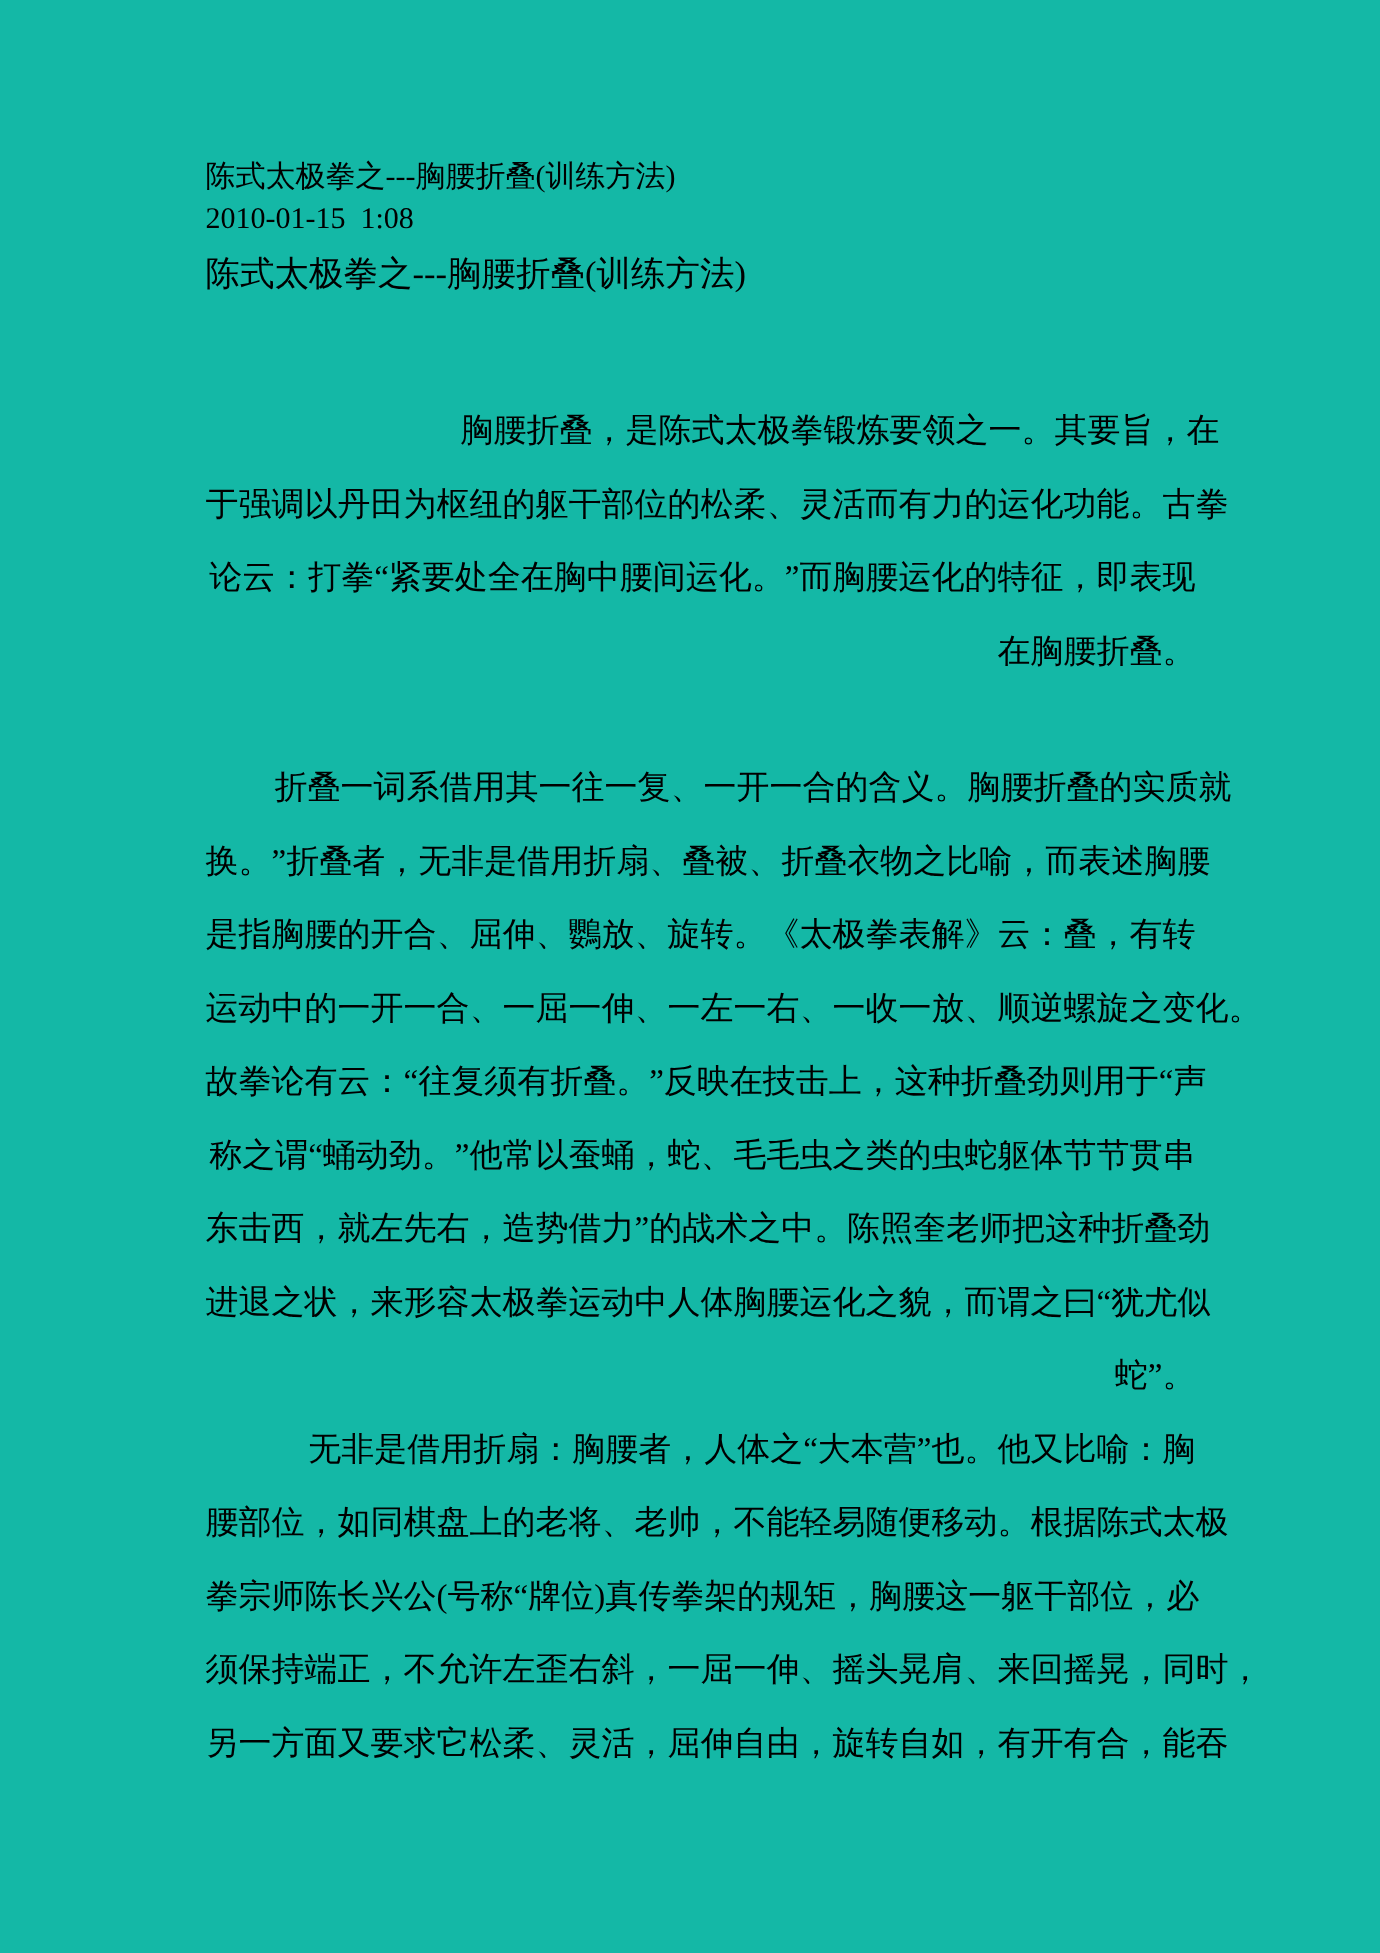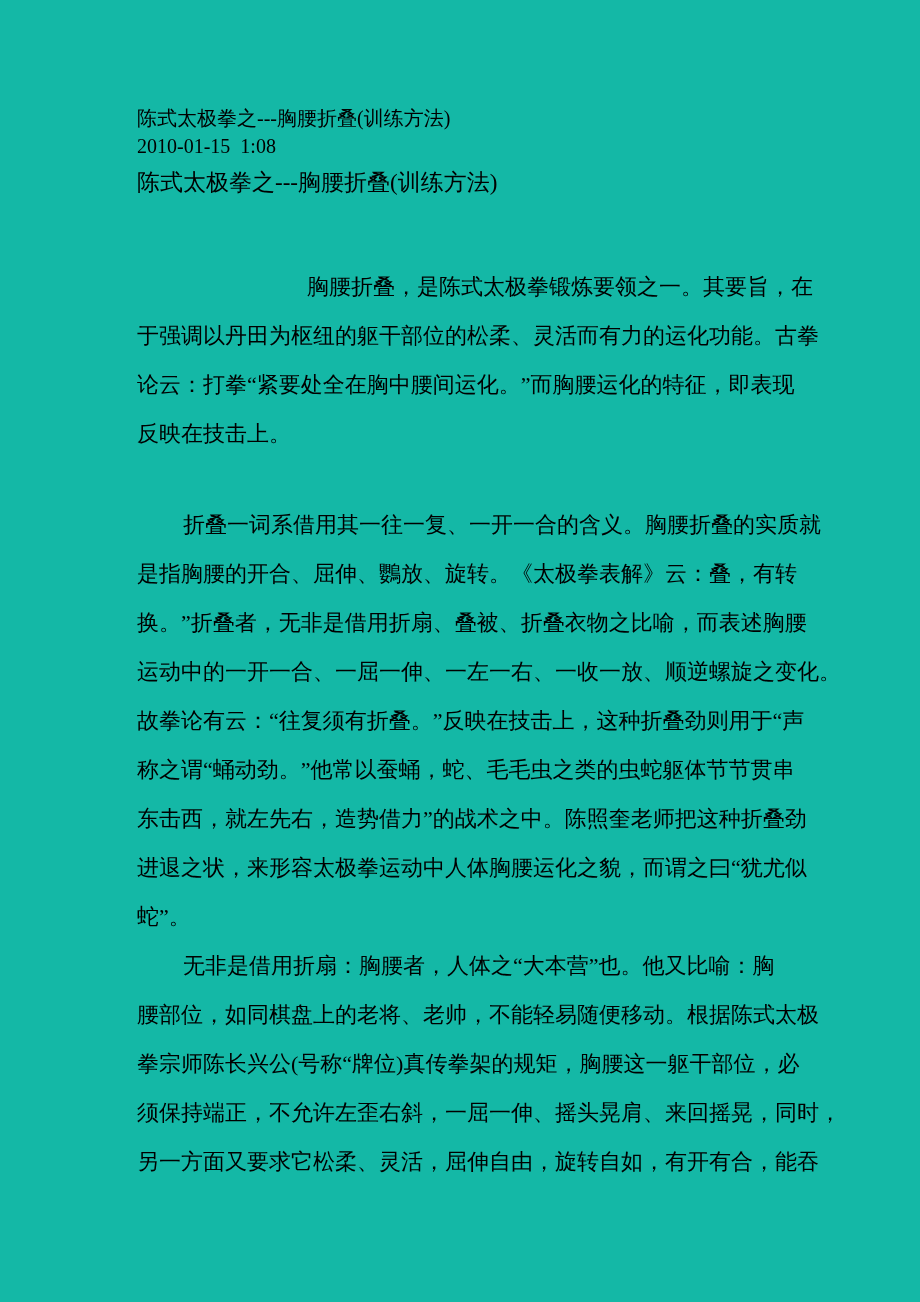--- a/index.html
+++ b/index.html
@@ -38,20 +38,21 @@
     margin-top: 6px;
     white-space: pre;
   }
   .body-text {
     margin-top: 62px;
     font-size: 22px;
     line-height: 49px;
   }
   .line {
     white-space: pre;
+    text-align: right;
   }
   .para-2 {
     margin-top: 42px;
   }
   .para-3 {
     margin-top: 0;
   }
   .indent-deep {
     padding-left: 170px;
   }
@@ -68,27 +69,27 @@
     <div class="doc-title">陈式太极拳之---胸腰折叠(训练方法)</div>
     <div class="doc-date">2010-01-15  1:08</div>
     <div class="doc-subtitle">陈式太极拳之---胸腰折叠(训练方法)</div>
 
     <div class="body-text">
 
       <div class="para para-1">
         <div class="line indent-deep">胸腰折叠，是陈式太极拳锻炼要领之一。其要旨，在</div>
         <div class="line">于强调以丹田为枢纽的躯干部位的松柔、灵活而有力的运化功能。古拳</div>
         <div class="line">论云：打拳“紧要处全在胸中腰间运化。”而胸腰运化的特征，即表现</div>
-        <div class="line">反映在技击上。</div>
+        <div class="line">在胸腰折叠。</div>
       </div>
 
       <div class="para para-2">
         <div class="line indent">折叠一词系借用其一往一复、一开一合的含义。胸腰折叠的实质就</div>
+        <div class="line">换。”折叠者，无非是借用折扇、叠被、折叠衣物之比喻，而表述胸腰</div>
         <div class="line">是指胸腰的开合、屈伸、鸚放、旋转。《太极拳表解》云：叠，有转</div>
-        <div class="line">换。”折叠者，无非是借用折扇、叠被、折叠衣物之比喻，而表述胸腰</div>
         <div class="line">运动中的一开一合、一屈一伸、一左一右、一收一放、顺逆螺旋之变化。</div>
         <div class="line">故拳论有云：“往复须有折叠。”反映在技击上，这种折叠劲则用于“声</div>
         <div class="line">称之谓“蛹动劲。”他常以蚕蛹，蛇、毛毛虫之类的虫蛇躯体节节贯串</div>
         <div class="line">东击西，就左先右，造势借力”的战术之中。陈照奎老师把这种折叠劲</div>
         <div class="line">进退之状，来形容太极拳运动中人体胸腰运化之貌，而谓之曰“犹尤似</div>
         <div class="line">蛇”。</div>
       </div>
 
       <div class="para para-3">
         <div class="line indent">无非是借用折扇：胸腰者，人体之“大本营”也。他又比喻：胸</div>

